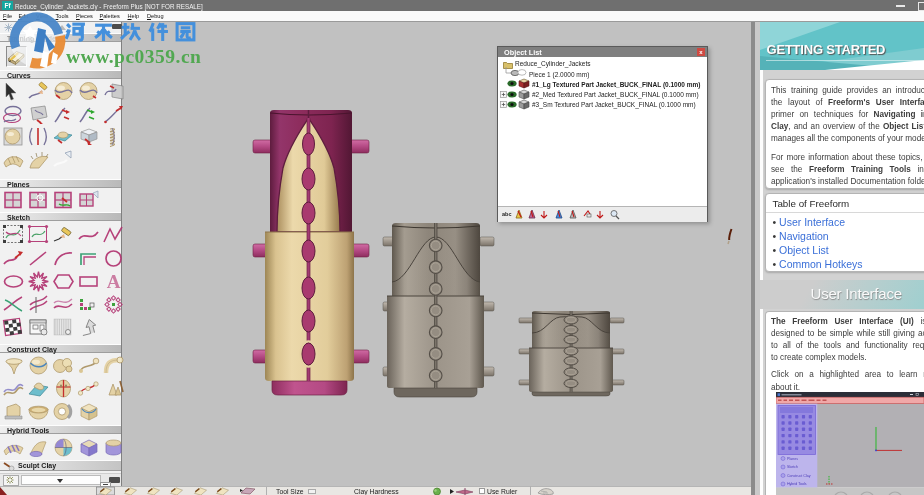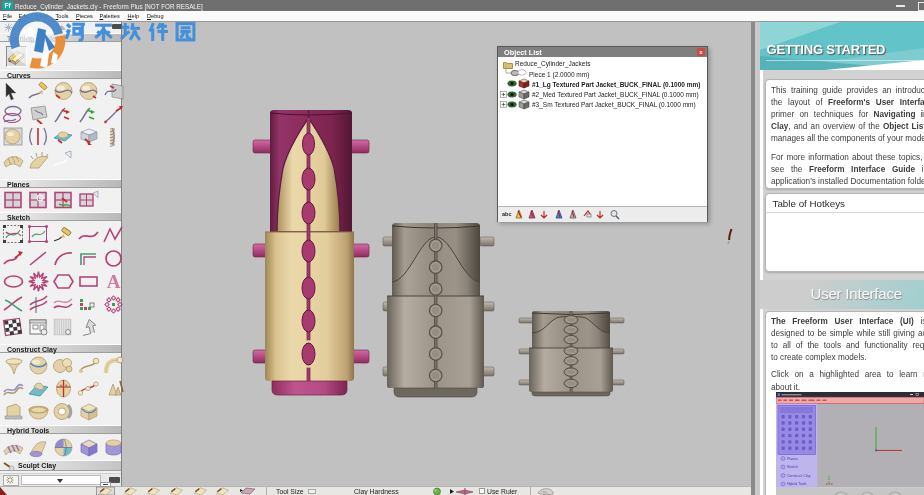--- a/index.html
+++ b/index.html
@@ -679,27 +679,33 @@
 </svg>
 <div class="abs" style="left:764.5px;top:78.5px;width:172px;height:110px;background:#fff;border:1px solid #b4b4b4;border-radius:4px;box-sizing:border-box;box-shadow:0 1px 2px rgba(0,0,0,0.2);overflow:hidden;">
 <div style="position:absolute;left:5.5px;top:5px;width:220px;font-size:8.2px;line-height:12px;color:#3c3c3c;">
 <div style="white-space:nowrap;word-spacing:2.2px;">This training guide provides an introduction to</div>
 <div style="white-space:nowrap;word-spacing:3.4px;">the layout of <b>Freeform's User Interface</b>, a</div>
 <div style="white-space:nowrap;word-spacing:3px;">primer on techniques for <b>Navigating in 3D</b></div>
 <div style="white-space:nowrap;word-spacing:0.9px;"><b>Clay</b>, and an overview of the <b>Object List</b>, which</div>
 <div style="white-space:nowrap;">manages all the components of your model.</div>
 <div style="height:7px;"></div>
 <div style="white-space:nowrap;word-spacing:0.9px;">For more information about these topics, please</div>
-<div style="white-space:nowrap;word-spacing:4.4px;">see the <b>Freeform Interface Guide</b> in the</div>
+<div style="white-space:nowrap;word-spacing:4.4px;">see the <b>Freeform Training Tools</b> in the</div>
 <div style="white-space:nowrap;">application's installed Documentation folder.</div>
 </div>
     </div>
 <div class="abs" style="left:764.5px;top:193px;width:172px;height:78.5px;background:#fff;border:1px solid #b4b4b4;border-radius:4px;box-sizing:border-box;box-shadow:0 1px 2px rgba(0,0,0,0.2);overflow:hidden;">
-<div style="position:absolute;left:7px;top:3.5px;font-size:9.8px;color:#2a2a2a;">Table of Hotkeys</div>
+<div style="position:absolute;left:7px;top:3.5px;font-size:9.8px;color:#2a2a2a;">Table of Freeform</div>
 <div style="position:absolute;left:0px;top:17.5px;width:172px;height:1px;background:#d8d8d8;"></div>
+<div style="position:absolute;left:7px;top:21px;font-size:10.5px;line-height:14px;color:#3a3a3a;">
+<div>• <span style="color:#3a6fd8;">User Interface</span></div>
+<div>• <span style="color:#3a6fd8;">Navigation</span></div>
+<div>• <span style="color:#3a6fd8;">Object List</span></div>
+<div>• <span style="color:#3a6fd8;">Common Hotkeys</span></div>
+</div>
     </div>
 <div class="abs" style="left:759.5px;top:279.5px;width:164.5px;height:29px;background:linear-gradient(120deg,#cdcdcd 30%,#9fcfcf 100%);">
 <div style="position:absolute;left:51px;top:5.5px;font-size:15px;color:#fafafa;letter-spacing:-0.2px;text-shadow:0.5px 0.5px 1px #888;">User Interface</div>
 </div>
 <div class="abs" style="left:764.5px;top:310.5px;width:172px;height:184.5px;background:#fff;border:1px solid #b4b4b4;border-radius:4px 4px 0 0;border-bottom:none;box-sizing:border-box;overflow:hidden;">
 <div style="position:absolute;left:5.5px;top:4px;width:220px;font-size:8.2px;line-height:12.2px;color:#3c3c3c;">
 <div style="white-space:nowrap;word-spacing:4.4px;"><b>The Freeform User Interface (UI)</b> is</div>
 <div style="white-space:nowrap;word-spacing:0.9px;">designed to be simple while still giving access</div>
 <div style="white-space:nowrap;word-spacing:2.6px;">to all of the tools and functionality required</div>
 <div style="white-space:nowrap;">to create complex models.</div>
@@ -892,12 +898,13 @@
     </svg>
     <svg class="abs" style="left:175.4px;top:21px;" width="21" height="21" viewBox="0 0 20 20">
       <g stroke="#4490dc" stroke-width="2.9" fill="none">
         <rect x="2" y="2.5" width="16" height="15.5"></rect>
         <path d="M5.5,6.5 L14.5,6.5"></path>
         <path d="M5,10 L15,10"></path>
         <path d="M8.5,10 C8,13 6.5,15 5,16"></path>
         <path d="M11.5,10 L11.5,14.5 C11.5,16 12.5,16.5 15,16"></path>
       </g>
     </svg>
+<div class="abs" style="left:66px;top:46px;font-family:'Liberation Serif',serif;font-size:19.5px;font-weight:bold;color:#52a852;white-space:nowrap;letter-spacing:0.5px;">www.pc0359.cn</div>
 </div>
 </body></html>

